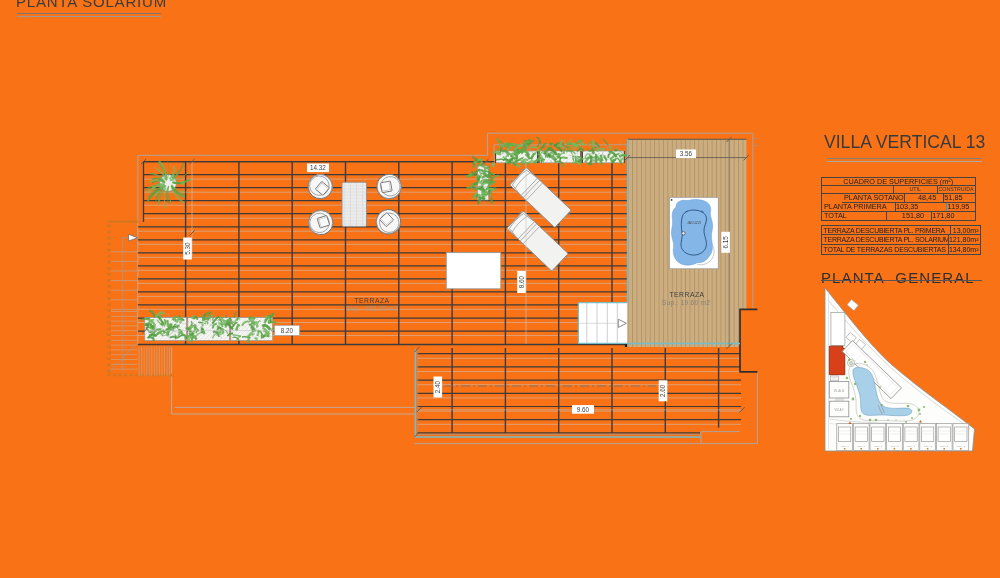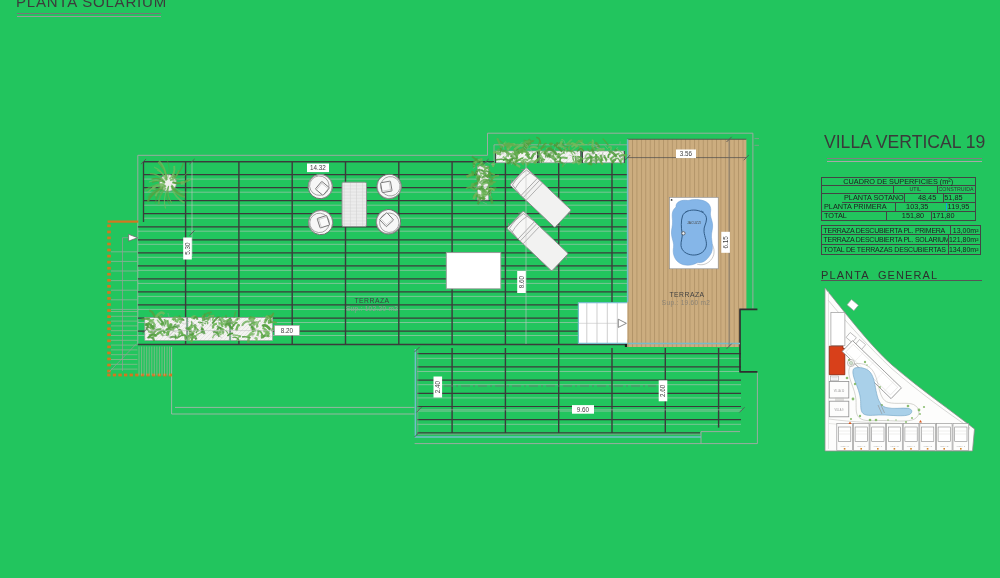--- a/index.html
+++ b/index.html
@@ -1,17 +1,17 @@
 <!DOCTYPE html>
 <html><head>
 <meta charset="utf-8">
 <style>
   html,body{margin:0;padding:0;background:#ffffff;}
   body{width:1000px;height:578px;overflow:hidden;font-family:"Liberation Sans",sans-serif;}
-  .page{position:relative;width:1000px;height:578px;background:#22c55e;}
+  .page{position:relative;width:1000px;height:578px;background:#f97316;}
   .abs{position:absolute;}
   svg{display:block;}
 </style>
 </head>
 <body>
 <div class="page">
 
 <svg class="abs" style="left:0;top:0" width="1000" height="578" viewBox="0 0 1000 578">
 <defs>
   <pattern id="wood" width="4.42" height="8" patternUnits="userSpaceOnUse">
@@ -904,40 +904,40 @@
 <text x="687" y="296.5" font-size="6.8" fill="#3f3f3f" text-anchor="middle" letter-spacing="0.5">TERRAZA</text>
 <text x="686" y="304.5" font-size="6.5" fill="#8a8274" text-anchor="middle" letter-spacing="0.3">Sup.: 19.60 m2</text>
 </g>
 </svg>
 
 <div class="abs" style="left:16px;top:-7px;font-size:15px;letter-spacing:0.8px;color:#3c3c3c;">PLANTA SOLARIUM</div>
 
 <div class="abs" style="left:17px;top:13px;width:144px;height:1px;background:#777;"></div>
 <div class="abs" style="left:17px;top:15.5px;width:144px;height:1px;background:#9a9a9a;"></div>
 
-<div class="abs" style="left:824px;top:132px;width:158px;text-align:center;font-size:17.6px;letter-spacing:0px;color:#3a3a3a;white-space:nowrap;">VILLA VERTICAL 19</div>
+<div class="abs" style="left:824px;top:132px;width:158px;text-align:center;font-size:17.6px;letter-spacing:0px;color:#3a3a3a;white-space:nowrap;">VILLA VERTICAL 13</div>
 
 <div class="abs" style="left:827px;top:157.5px;width:155px;height:1.2px;background:#808080;"></div>
 <div class="abs" style="left:827px;top:160.5px;width:155px;height:1px;background:#a8a8a8;"></div>
 
 <div class="abs" style="left:821px;top:176.5px;width:152.5px;border:1px solid #444;font-size:7.3px;white-space:nowrap;color:#1d1d1d;">
   <div style="border-bottom:1px solid #444;text-align:center;height:7.9px;line-height:8.4px;font-size:7.3px;">CUADRO DE SUPERFICIES (m²)</div>
   <div style="display:flex;border-bottom:1px solid #444;height:6.9px;line-height:7.4px;font-size:5.3px;color:#333;">
     <div style="width:71px;border-right:1px solid #444;"></div>
     <div style="width:42.5px;border-right:1px solid #444;text-align:center;">UTIL</div>
     <div style="flex:1;text-align:center;">CONSTRUIDA</div>
   </div>
   <div style="display:flex;border-bottom:1px solid #444;height:7.9px;line-height:8.5px;margin-left:20px;">
     <div style="width:71px;border-right:1px solid #444;padding-left:2px;">PLANTA SOTANO</div>
     <div style="width:42.5px;border-right:1px solid #444;text-align:right;padding-right:7px;">48,45</div>
     <div style="flex:1;text-align:right;padding-right:12px;">51,85</div>
   </div>
   <div style="display:flex;border-bottom:1px solid #444;height:7.9px;line-height:8.5px;">
     <div style="width:71px;border-right:1px solid #444;padding-left:2px;">PLANTA PRIMERA</div>
-    <div style="width:42.5px;border-right:1px solid #0ea5e9;text-align:center;padding-right:7px;">103,35</div>
+    <div style="width:42.5px;border-right:1px solid #0ea5e9;text-align:left;padding-right:7px;">103,35</div>
     <div style="flex:1;text-align:center;padding-right:4px;">119,95</div>
   </div>
   <div style="display:flex;height:7.9px;line-height:8.5px;">
     <div style="width:71px;border-right:1px solid #444;padding-left:2px;">TOTAL</div>
     <div style="width:42.5px;border-right:1px solid #444;text-align:right;padding-right:7px;">151,80</div>
     <div style="flex:1;text-align:right;padding-right:20px;">171,80</div>
   </div>
 </div>
 
 <div class="abs" style="left:821px;top:224.5px;width:158px;border:1px solid #444;font-size:7.0px;white-space:nowrap;color:#1d1d1d;">
@@ -948,21 +948,21 @@
   <div style="display:flex;border-bottom:1px solid #444;height:8.7px;line-height:9.2px;">
     <div style="width:126px;border-right:1px solid #444;padding-left:1.5px;letter-spacing:-0.25px;overflow:hidden;">TERRAZA DESCUBIERTA PL. SOLARIUM</div>
     <div style="flex:1;text-align:right;padding-right:1.5px;">121,80m²</div>
   </div>
   <div style="display:flex;height:8.7px;line-height:9.2px;">
     <div style="width:126px;border-right:1px solid #444;padding-left:1.5px;letter-spacing:-0.2px;overflow:hidden;">TOTAL DE TERRAZAS DESCUBIERTAS</div>
     <div style="flex:1;text-align:right;padding-right:1.5px;">134,80m²</div>
   </div>
 </div>
 
-<div class="abs" style="left:821px;top:268.5px;font-size:11px;letter-spacing:1.1px;color:#2e2e2e;">PLANTA&nbsp;&nbsp;GENERAL</div>
+<div class="abs" style="left:821px;top:268.5px;font-size:15px;letter-spacing:1.1px;color:#2e2e2e;">PLANTA&nbsp;&nbsp;GENERAL</div>
 
 <div class="abs" style="left:821px;top:280px;width:161px;height:1px;background:#555;"></div>
 
 <svg class="abs" style="left:820px;top:283px" width="165" height="172" viewBox="0 0 165 172">
 <g id="sitemap">
 
 <path d="M5,5 L5,168 L152.5,168 L154.5,146 C132,128 103,108.5 72,82 C49,61.5 24,28 5,5 Z" fill="#fdfdfc" stroke="#8f8f8f" stroke-width="0.8"></path>
 
 <path d="M8,17 C27,40 50,65 71,85 C100,110 128,130 150,145" fill="none" stroke="#c9c9c6" stroke-width="0.7"></path>
 

